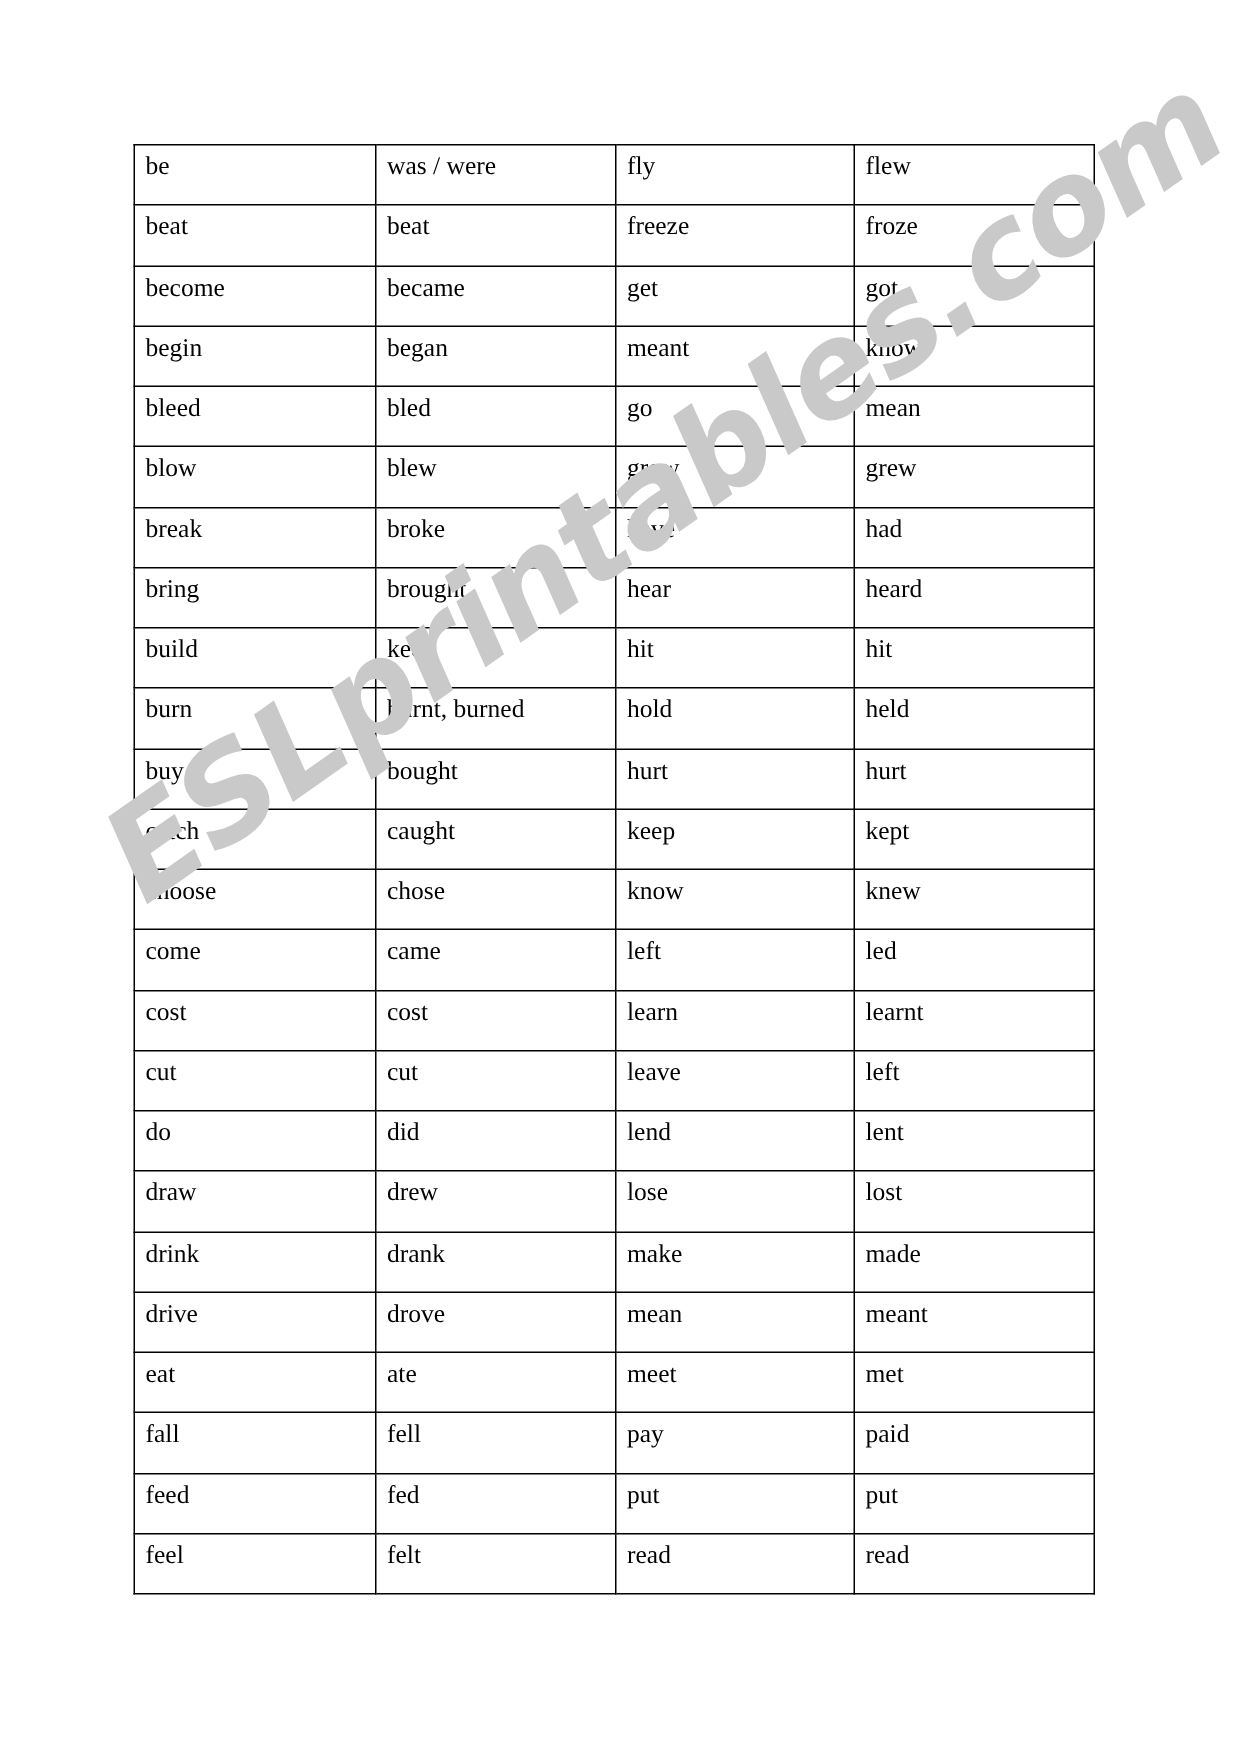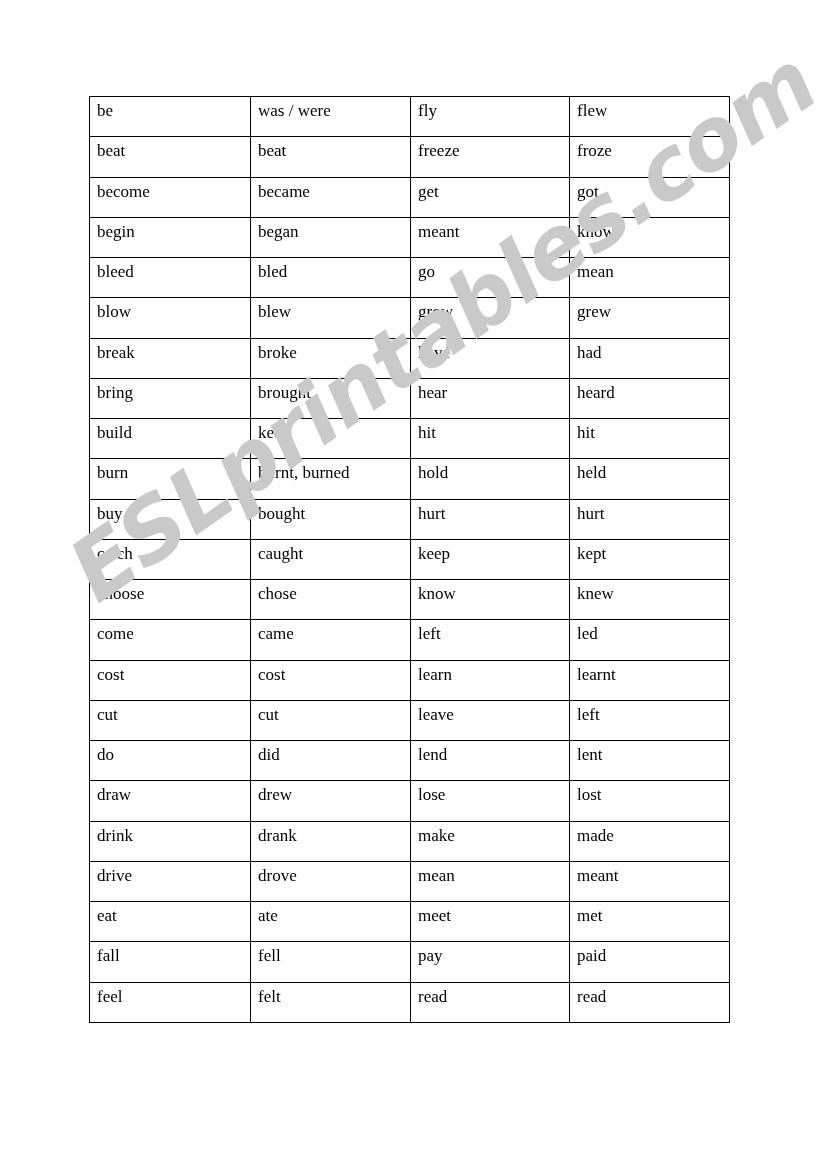--- a/index.html
+++ b/index.html
@@ -406,20 +406,34 @@
             </td>
             <td>
               <span class="cell-text">pay</span>
             </td>
             <td>
               <span class="cell-text">paid</span>
             </td>
           </tr>
           <tr>
             <td>
+              <span class="cell-text">feed</span>
+            </td>
+            <td>
+              <span class="cell-text">fed</span>
+            </td>
+            <td>
+              <span class="cell-text">put</span>
+            </td>
+            <td>
+              <span class="cell-text">put</span>
+            </td>
+          </tr>
+          <tr>
+            <td>
               <span class="cell-text">feel</span>
             </td>
             <td>
               <span class="cell-text">felt</span>
             </td>
             <td>
               <span class="cell-text">read</span>
             </td>
             <td>
               <span class="cell-text">read</span>

